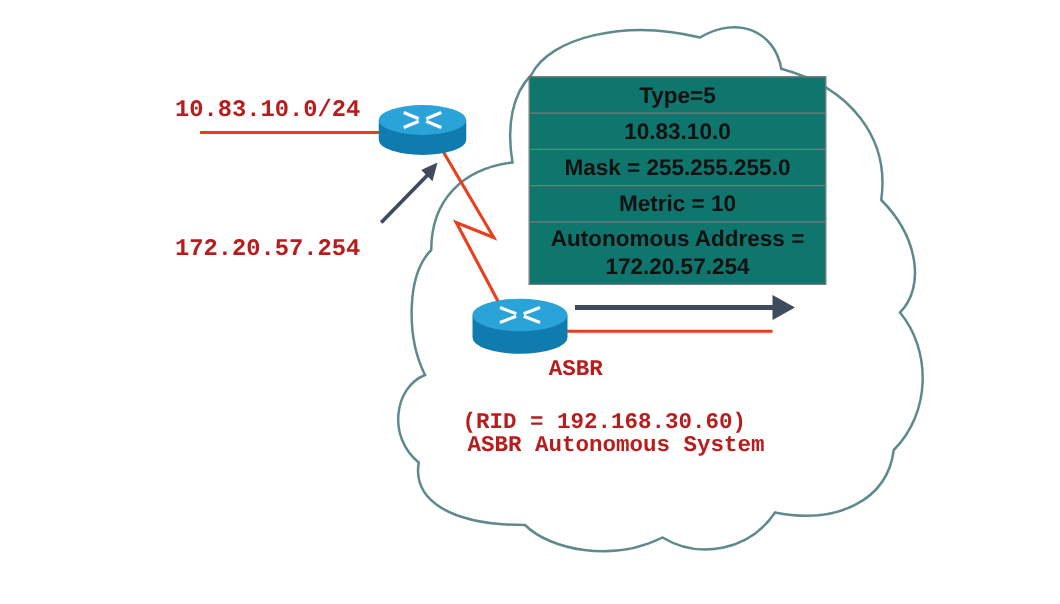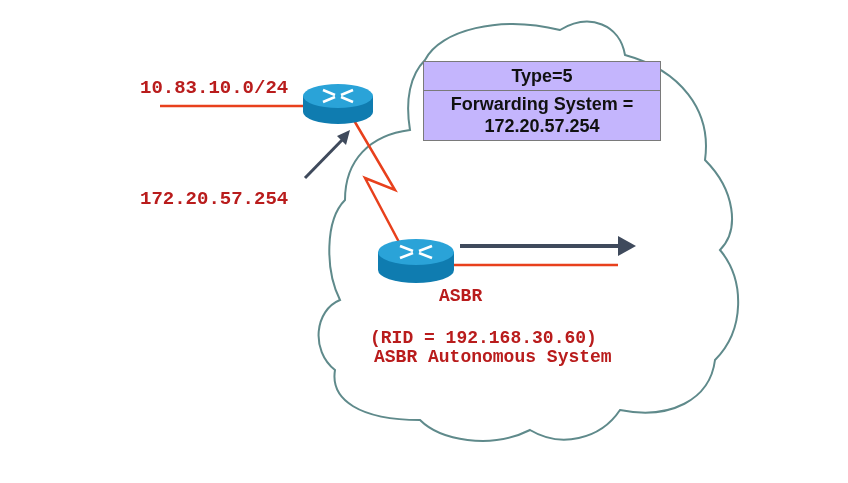--- a/index.html
+++ b/index.html
@@ -2,21 +2,21 @@
 <html><head>
 <meta charset="utf-8">
 <style>
   html, body { margin:0; padding:0; background:#ffffff; }
   body { width:848px; height:483px; position:relative; overflow:hidden;
          font-family:"Liberation Sans", sans-serif; }
   svg.diagram { position:absolute; left:0; top:0; width:848px; height:483px; }
   .lbl { position:absolute; font-weight:bold; color:#b91c1c; white-space:nowrap;
          font-family:Liberation Mono, monospace; }
   .lsa-table { position:absolute; left:423px; top:61px; width:236px;
-               border:1px solid #7a7a7a; background:#c4b5fd; }
+               border:1px solid #7a7a7a; background:#0f766e; }
   .lsa-row { border-bottom:1px solid #7a7a7a; text-align:center; font-weight:bold;
              font-size:18px; color:#111; line-height:28px; height:28px; }
   .lsa-row:last-child { border-bottom:none; height:auto; line-height:22px; padding:2px 0 3px 0; }
 </style>
 </head>
 <body>
 
 <svg class="diagram" viewBox="0 0 848 483">
 
   <path d="M425,60 C440,30 500,15 560,30 C590,12 620,25 625,55
@@ -67,17 +67,20 @@
 </svg>
 
 <div class="lbl" style="left:140px;top:77px;font-size:19px;">10.83.10.0/24</div>
 <div class="lbl" style="left:140px;top:188px;font-size:19px;">172.20.57.254</div>
 <div class="lbl" style="left:407px;top:286px;font-size:18px;margin-left:32px;">ASBR</div>
 <div class="lbl" style="left:370px;top:328px;font-size:18px;">(RID = 192.168.30.60)</div>
 <div class="lbl" style="left:374px;top:347px;font-size:18px;">ASBR Autonomous System</div>
 
 <div class="lsa-table">
   <div class="lsa-row">Type=5</div>
+  <div class="lsa-row">10.83.10.0</div>
+  <div class="lsa-row">Mask = 255.255.255.0</div>
+  <div class="lsa-row">Metric = 10</div>
   <div class="lsa-row">
-    <div>Forwarding System =</div>
+    <div>Autonomous Address =</div>
     <div>172.20.57.254</div>
   </div>
 </div>
 
 </body></html>

